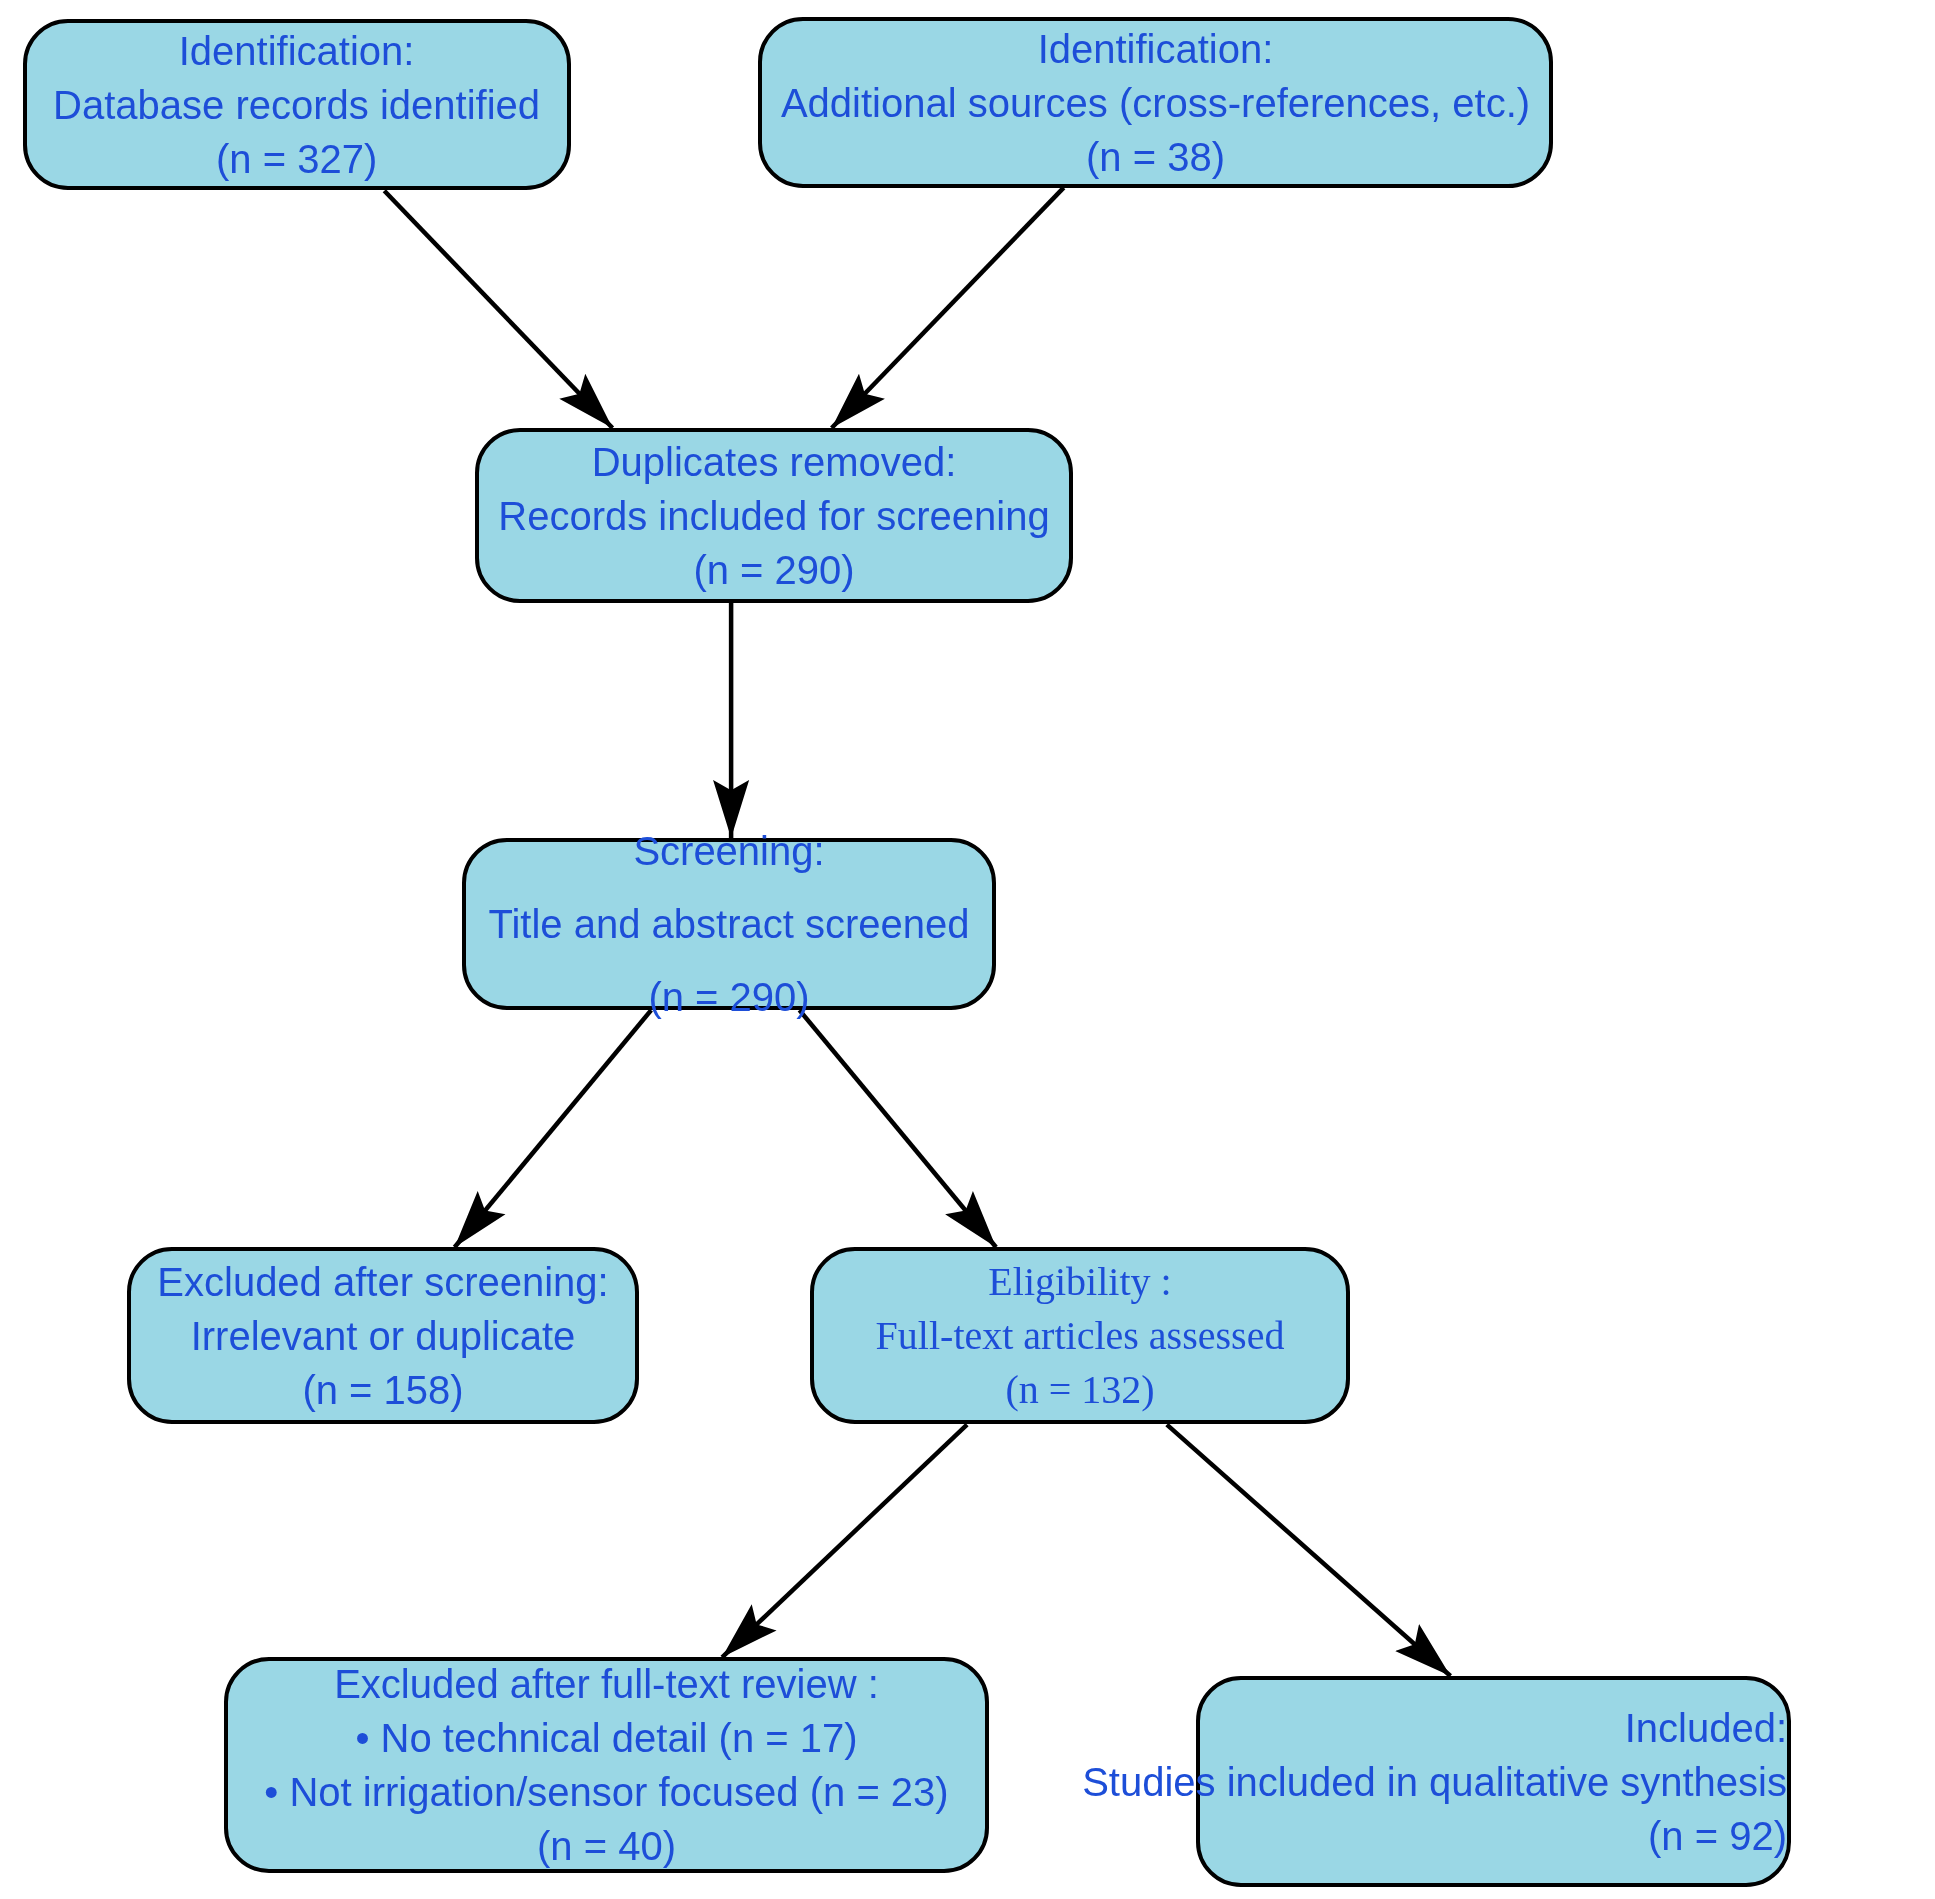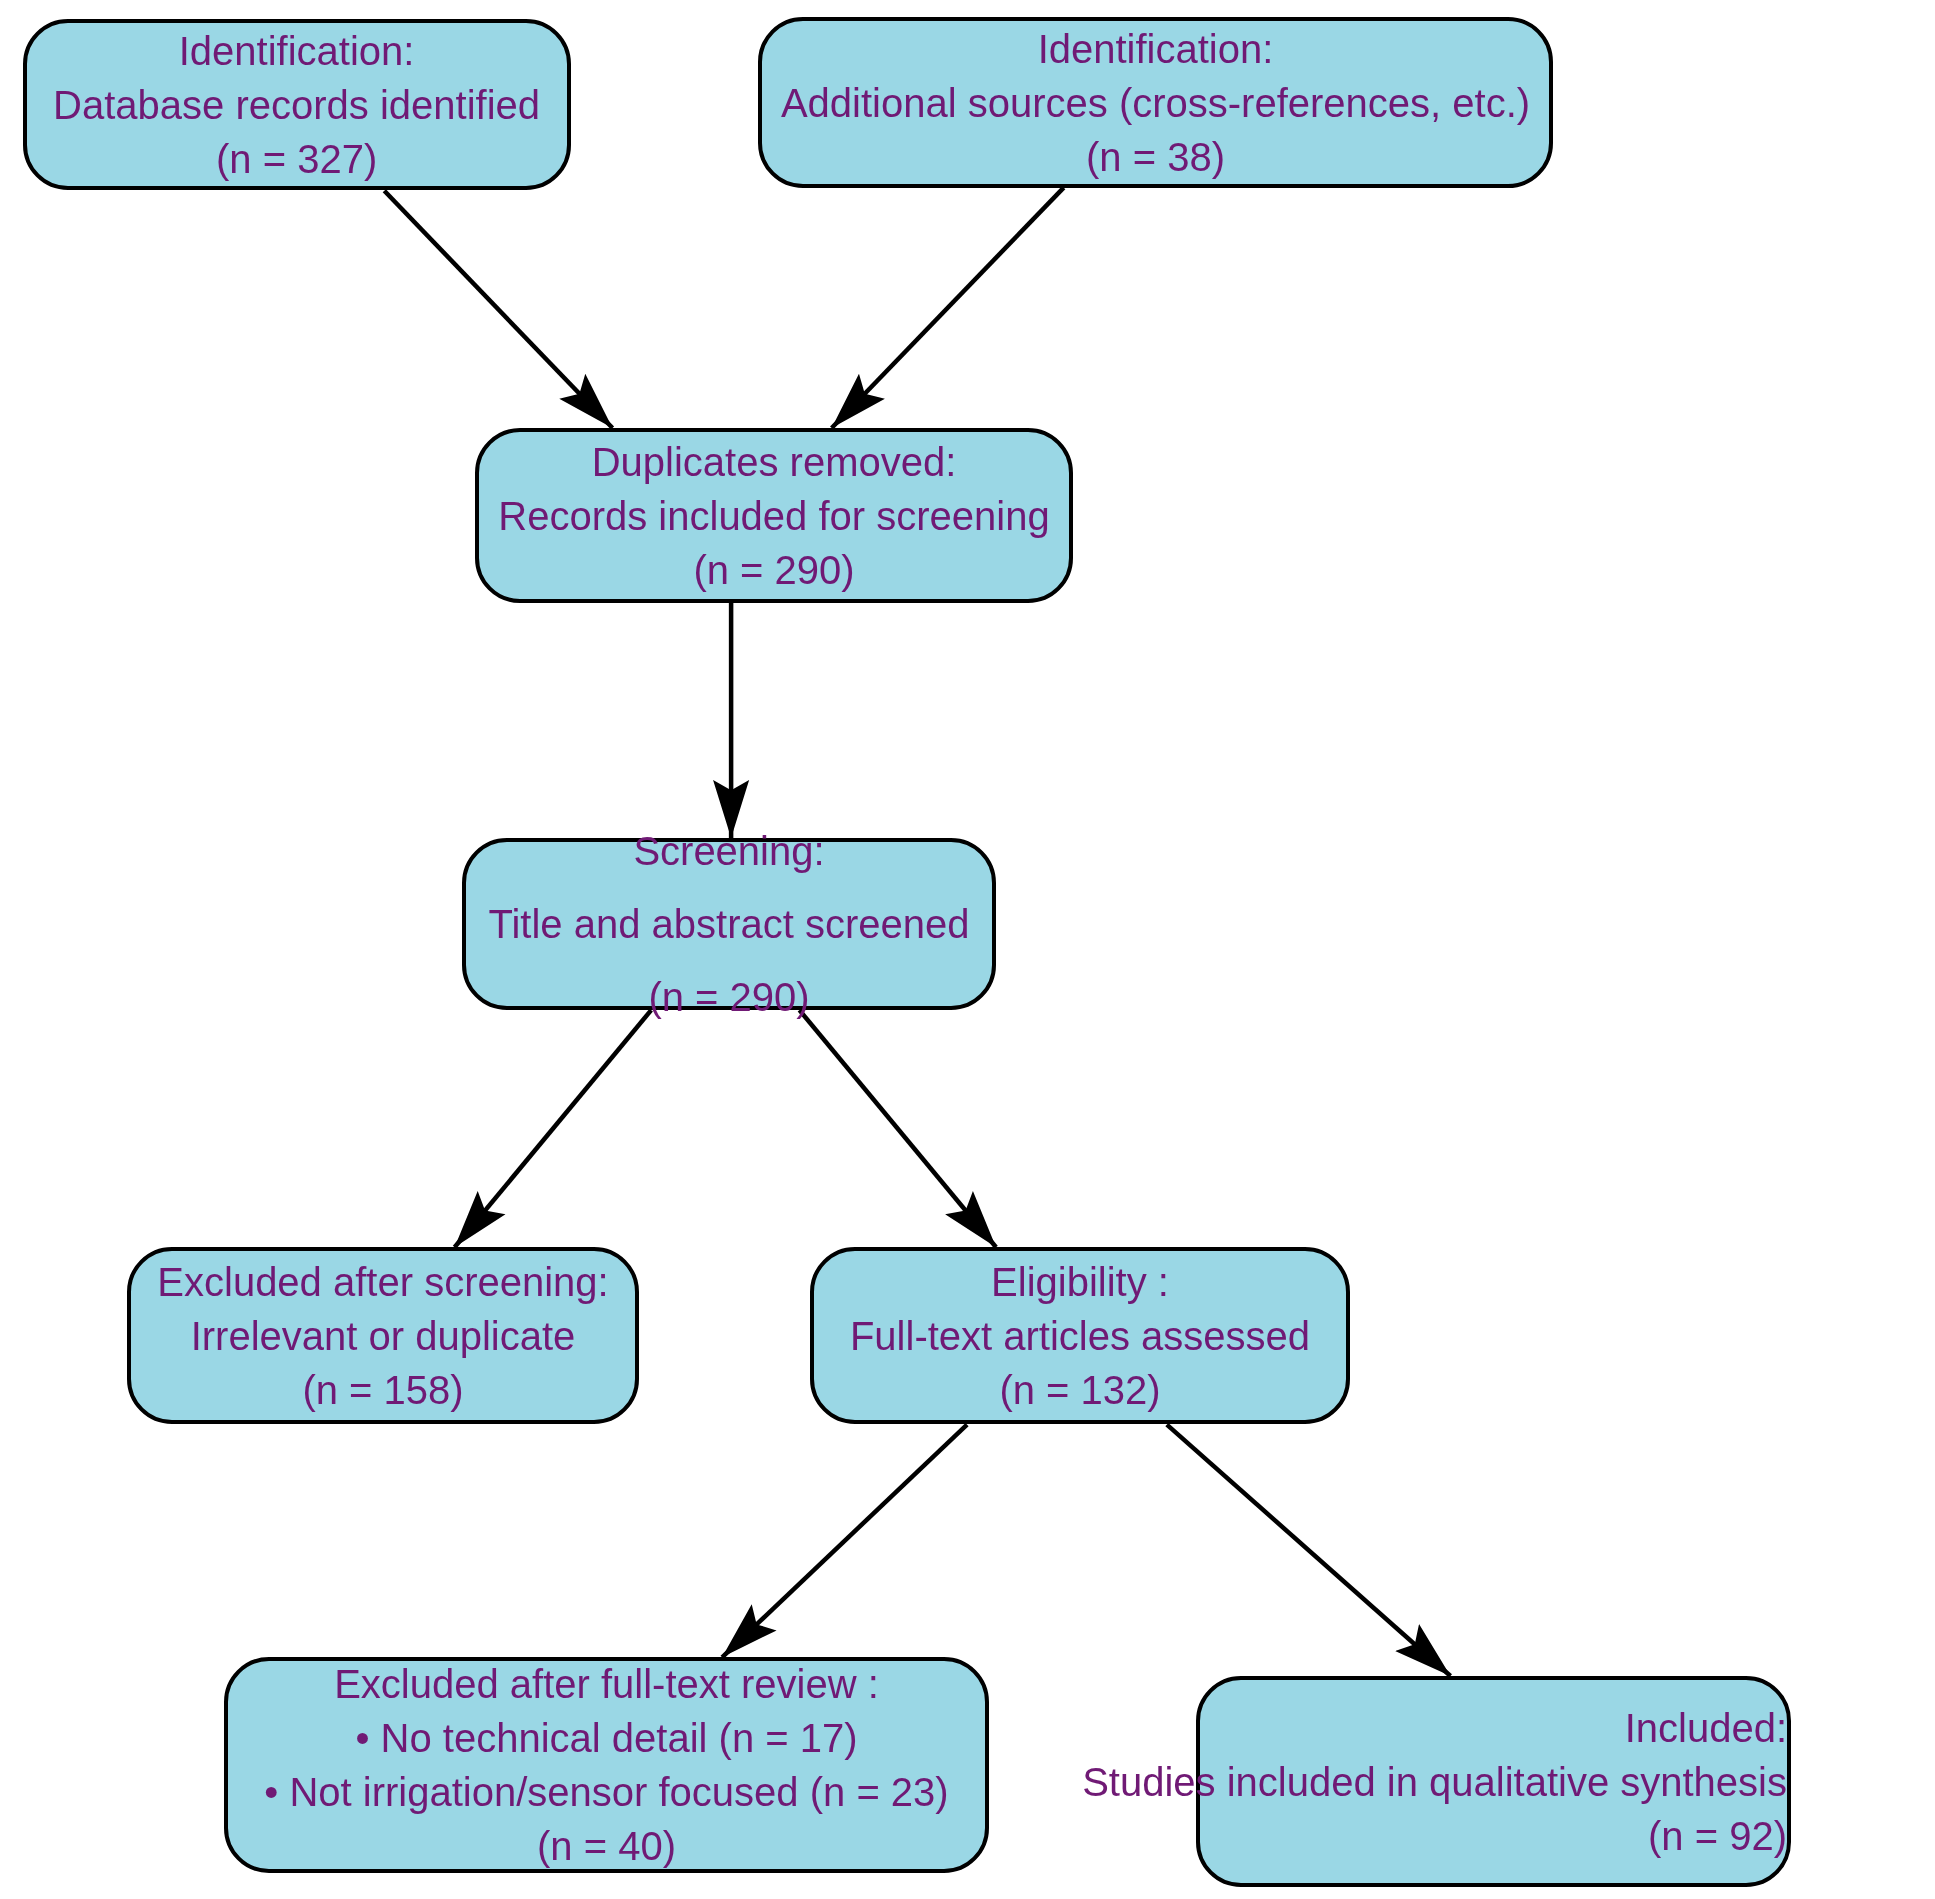--- a/index.html
+++ b/index.html
@@ -23,21 +23,21 @@
     position:absolute;
     box-sizing:border-box;
     background:var(--box-fill);
     border:4.5px solid var(--line-color);
     border-radius:45px;
     display:flex;
     flex-direction:column;
     justify-content:center;
     align-items:center;
     text-align:center;
-    color:#701a75;
+    color:#1d4ed8;
     font-size:40px;
     line-height:54px;
   }
   .flow-box .line{
     display:block;
     white-space:nowrap;
   }
   .arrow{
     stroke:var(--line-color);
     stroke-width:7;
@@ -89,21 +89,21 @@
   <span class="line">Title and abstract screened</span>
   <span class="line">(n = 290)</span>
 </div>
 
 <div class="flow-box" style="left:127px; top:1247px; width:512px; height:177px;">
   <span class="line">Excluded after screening:</span>
   <span class="line">Irrelevant or duplicate</span>
   <span class="line">(n = 158)</span>
 </div>
 
-<div class="flow-box" style="left:810px; top:1247px; width:540px; height:177px;">
+<div class="flow-box" style="left:810px; top:1247px; width:540px; height:177px;font-family:Liberation Serif, serif;">
   <span class="line">Eligibility :</span>
   <span class="line">Full-text articles assessed</span>
   <span class="line">(n = 132)</span>
 </div>
 
 <div class="flow-box" style="left:224px; top:1657px; width:765px; height:216px;">
   <span class="line">Excluded after full-text review :</span>
   <span class="line">• No technical detail (n = 17)</span>
   <span class="line">• Not irrigation/sensor focused (n = 23)</span>
   <span class="line">(n = 40)</span>

